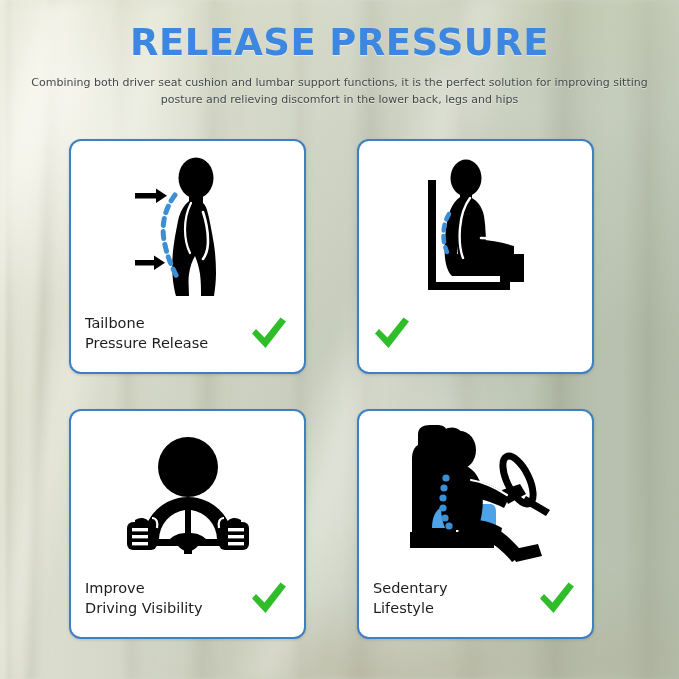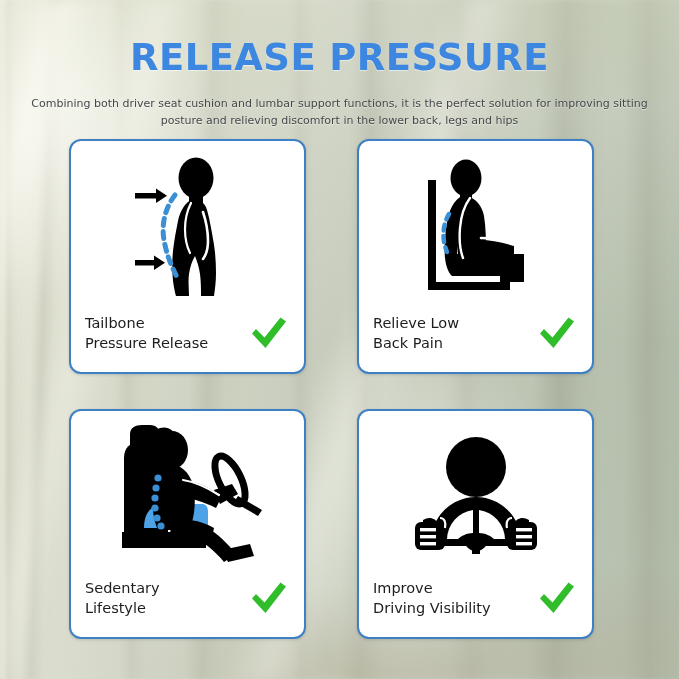--- a/index.html
+++ b/index.html
@@ -83,21 +83,21 @@
 
   
   .header {
     position: absolute;
     left: 0;
     top: 0;
     width: 679px;
     text-align: center;
   }
   .title {
-    margin: 16px;
+    margin: 1px;
     padding-top: 20px;
     font-size: 37px;
     font-weight: 700;
     letter-spacing: 0.4px;
     color: #3d87e0;
     font-family: "DejaVu Sans", "Liberation Sans", sans-serif;
     text-shadow: 0 1px 1px rgba(255,255,255,0.55);
   }
   .subtitle {
     margin: 10px auto 0 auto;
@@ -264,83 +264,20 @@
 
           <path d="M86 96 L110 96 L110 124 L86 124 Z" fill="#000"></path>
 
           <path d="M67 80 C76 80 88 82 99 86" stroke="#ffffff" stroke-width="2.6" fill="none" stroke-linecap="round"></path>
           <path d="M56 40 C50 48 47 58 46 70 C45 82 46 92 49 100" stroke="#ffffff" stroke-width="2.4" fill="none" stroke-linecap="round"></path>
 
           <path d="M35 56 C28 68 28 82 33 94" stroke="#3b8fd4" stroke-width="4.5" fill="none" stroke-linecap="round" stroke-dasharray="6 5.5"></path>
         </svg>
       </div>
       <div class="card-footer">
-        <div class="card-label">Relieve Low
-Back Pain</div>
-        <svg class="check-icon" width="38" height="34" viewBox="0 0 38 34" aria-hidden="true">
-          <path d="M2 17.5 L6 13 L14.5 21.5 L30.5 1.5 L36 5.5 L15.5 32 Z" fill="#2fbd2a"></path>
-        </svg>
-      </div>
-    </div>
-
-    <div class="card row2">
-      <div class="card-icon">
-        <svg width="156" height="140" viewBox="0 0 156 140" aria-hidden="true">
-
-          <path d="M14 34 C14 24 20 18 30 18 L44 18 C52 18 58 24 58 34 L58 112
-                   L14 112 Z" fill="#000"></path>
-
-          <path d="M20 10 C20 4 25 1 32 1 L40 1 C46 1 50 5 50 11 L50 22 L20 22 Z" fill="#000"></path>
-
-          <path d="M12 108 L96 108 L96 124 L12 124 Z" fill="#000"></path>
-
-          <path d="M34 104 C34 90 40 82 52 80 L92 80 C96 80 98 83 98 88
-                   L98 104 Z" fill="#4da2e8"></path>
-
-          <ellipse cx="62" cy="26" rx="16" ry="19" fill="#000"></ellipse>
-
-          <path d="M46 18 C42 14 42 6 50 4 C58 2 64 6 65 12 L62 22 Z" fill="#000"></path>
-
-          <path d="M56 40 C48 46 44 58 43 72 C42 86 44 98 48 106
-                   L64 106 C60 98 58 86 58 74 C58 62 61 52 66 44 Z" fill="#000"></path>
-
-          <path d="M62 40 C74 42 82 52 84 66 C86 80 84 94 80 104
-                   L56 104 C52 94 51 80 53 66 C55 52 56 42 62 40 Z" fill="#000"></path>
-
-          <path d="M74 56 C88 58 100 64 112 72 L106 84 C94 78 82 74 72 74 Z" fill="#000"></path>
-
-          <path d="M104 66 L122 60 L128 70 L110 80 Z" fill="#000"></path>
-
-          <path d="M62 96 C74 94 90 96 104 104 L100 122 C86 114 72 110 60 110 Z" fill="#000"></path>
-
-          <path d="M98 104 C108 110 118 120 126 130 L114 138 C106 128 96 120 88 116 Z" fill="#000"></path>
-
-          <path d="M112 126 L140 120 L144 132 L118 138 Z" fill="#000"></path>
-
-          <g transform="rotate(-26 120 56)">
-            <ellipse cx="120" cy="56" rx="11" ry="26" fill="none" stroke="#000" stroke-width="7"></ellipse>
-          </g>
-
-          <path d="M128 72 L152 86 L148 92 L124 78 Z" fill="#000"></path>
-
-          <g fill="#3b8fd4">
-            <circle cx="48" cy="54" r="3.6"></circle>
-            <circle cx="46" cy="64" r="3.6"></circle>
-            <circle cx="45" cy="74" r="3.6"></circle>
-            <circle cx="45" cy="84" r="3.6"></circle>
-            <circle cx="47" cy="94" r="3.6"></circle>
-            <circle cx="51" cy="102" r="3.6"></circle>
-          </g>
-
-          <path d="M73 56 C86 58 98 64 109 71" stroke="#ffffff" stroke-width="2.2" fill="none" stroke-linecap="round"></path>
-        </svg>
-      </div>
-      <div class="card-footer">
-        <div class="card-label">Sedentary
-Lifestyle</div>
         <svg class="check-icon" width="38" height="34" viewBox="0 0 38 34" aria-hidden="true">
           <path d="M2 17.5 L6 13 L14.5 21.5 L30.5 1.5 L36 5.5 L15.5 32 Z" fill="#2fbd2a"></path>
         </svg>
       </div>
     </div>
 
     <div class="card row2">
       <div class="card-icon">
         <svg width="134" height="120" viewBox="0 0 134 120" aria-hidden="true">
 
@@ -381,14 +318,75 @@
       </div>
       <div class="card-footer">
         <div class="card-label">Improve
 Driving Visibility</div>
         <svg class="check-icon" width="38" height="34" viewBox="0 0 38 34" aria-hidden="true">
           <path d="M2 17.5 L6 13 L14.5 21.5 L30.5 1.5 L36 5.5 L15.5 32 Z" fill="#2fbd2a"></path>
         </svg>
       </div>
     </div>
 
+    <div class="card row2">
+      <div class="card-icon">
+        <svg width="156" height="140" viewBox="0 0 156 140" aria-hidden="true">
+
+          <path d="M14 34 C14 24 20 18 30 18 L44 18 C52 18 58 24 58 34 L58 112
+                   L14 112 Z" fill="#000"></path>
+
+          <path d="M20 10 C20 4 25 1 32 1 L40 1 C46 1 50 5 50 11 L50 22 L20 22 Z" fill="#000"></path>
+
+          <path d="M12 108 L96 108 L96 124 L12 124 Z" fill="#000"></path>
+
+          <path d="M34 104 C34 90 40 82 52 80 L92 80 C96 80 98 83 98 88
+                   L98 104 Z" fill="#4da2e8"></path>
+
+          <ellipse cx="62" cy="26" rx="16" ry="19" fill="#000"></ellipse>
+
+          <path d="M46 18 C42 14 42 6 50 4 C58 2 64 6 65 12 L62 22 Z" fill="#000"></path>
+
+          <path d="M56 40 C48 46 44 58 43 72 C42 86 44 98 48 106
+                   L64 106 C60 98 58 86 58 74 C58 62 61 52 66 44 Z" fill="#000"></path>
+
+          <path d="M62 40 C74 42 82 52 84 66 C86 80 84 94 80 104
+                   L56 104 C52 94 51 80 53 66 C55 52 56 42 62 40 Z" fill="#000"></path>
+
+          <path d="M74 56 C88 58 100 64 112 72 L106 84 C94 78 82 74 72 74 Z" fill="#000"></path>
+
+          <path d="M104 66 L122 60 L128 70 L110 80 Z" fill="#000"></path>
+
+          <path d="M62 96 C74 94 90 96 104 104 L100 122 C86 114 72 110 60 110 Z" fill="#000"></path>
+
+          <path d="M98 104 C108 110 118 120 126 130 L114 138 C106 128 96 120 88 116 Z" fill="#000"></path>
+
+          <path d="M112 126 L140 120 L144 132 L118 138 Z" fill="#000"></path>
+
+          <g transform="rotate(-26 120 56)">
+            <ellipse cx="120" cy="56" rx="11" ry="26" fill="none" stroke="#000" stroke-width="7"></ellipse>
+          </g>
+
+          <path d="M128 72 L152 86 L148 92 L124 78 Z" fill="#000"></path>
+
+          <g fill="#3b8fd4">
+            <circle cx="48" cy="54" r="3.6"></circle>
+            <circle cx="46" cy="64" r="3.6"></circle>
+            <circle cx="45" cy="74" r="3.6"></circle>
+            <circle cx="45" cy="84" r="3.6"></circle>
+            <circle cx="47" cy="94" r="3.6"></circle>
+            <circle cx="51" cy="102" r="3.6"></circle>
+          </g>
+
+          <path d="M73 56 C86 58 98 64 109 71" stroke="#ffffff" stroke-width="2.2" fill="none" stroke-linecap="round"></path>
+        </svg>
+      </div>
+      <div class="card-footer">
+        <div class="card-label">Sedentary
+Lifestyle</div>
+        <svg class="check-icon" width="38" height="34" viewBox="0 0 38 34" aria-hidden="true">
+          <path d="M2 17.5 L6 13 L14.5 21.5 L30.5 1.5 L36 5.5 L15.5 32 Z" fill="#2fbd2a"></path>
+        </svg>
+      </div>
+    </div>
+
   </div>
 </div>
 
 </body></html>

